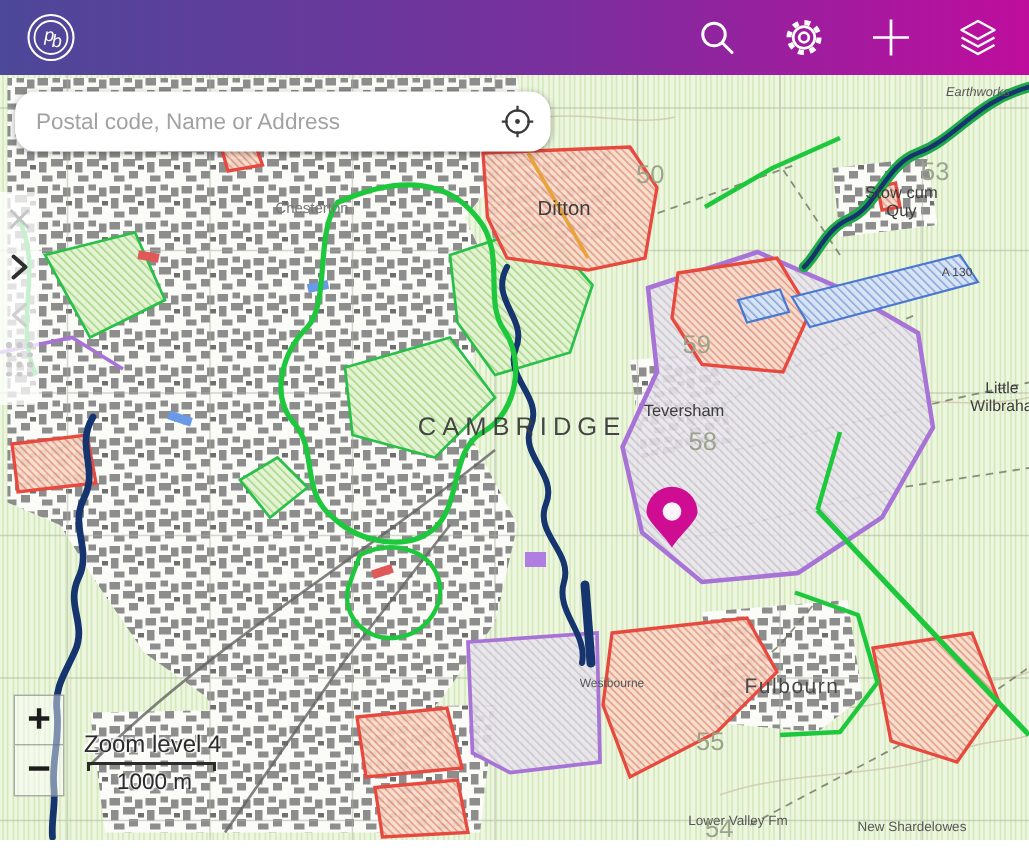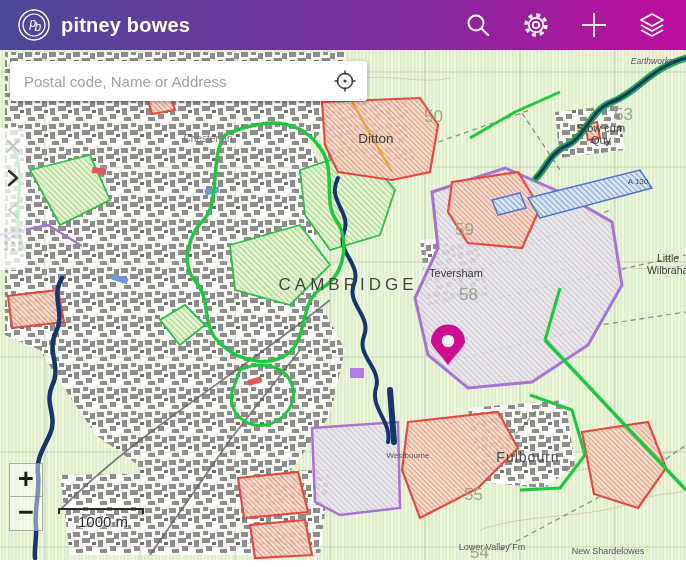--- a/index.html
+++ b/index.html
@@ -10,21 +10,21 @@
   #header{position:absolute;left:0;top:0;width:686px;height:50px;
           background:linear-gradient(90deg,#4d4899 0%,#7a2f9e 55%,#bf0d9e 100%);
           display:flex;align-items:center;}
   .logo-wrap{display:flex;align-items:center;margin-left:16px;}
   .brand{color:#fff;font-size:20px;font-weight:bold;letter-spacing:.2px;margin-left:9px;}
   .hdr-icons{margin-left:auto;display:flex;align-items:center;gap:30px;padding-right:20px;}
   .hicon{width:28px;height:28px;display:block;cursor:pointer;}
 
   
   #searchbar{position:absolute;left:10px;top:61px;width:357px;height:40px;background:#fff;
-             border-radius:3px;box-shadow:0 1px 4px rgba(0,0,0,.35);display:flex;align-items:center;z-index:5;}
+             border-radius:14px;box-shadow:0 1px 4px rgba(0,0,0,.35);display:flex;align-items:center;z-index:5;}
   #searchbar input{flex:1;border:none;outline:none;font-size:15px;color:#333;padding:0 8px 0 14px;
                    font-family:"Liberation Sans",sans-serif;background:transparent;}
   #searchbar input::placeholder{color:#a2a2a2;}
   .locate{width:24px;height:24px;margin-right:10px;cursor:pointer;flex:0 0 auto;}
 
   
   #side-strip{position:absolute;left:0;top:128px;width:26px;height:142px;
               background:rgba(255,255,255,.75);border-radius:0 4px 4px 0;z-index:4;}
   .side-btn{position:absolute;left:1px;width:24px;height:24px;display:flex;align-items:center;
             justify-content:center;cursor:pointer;}
@@ -223,21 +223,20 @@
 
   <div id="header">
     <div class="logo-wrap">
       <svg width="36" height="36" viewBox="0 0 36 36">
         <circle cx="18" cy="18" r="15" fill="none" stroke="#fff" stroke-width="1.4"></circle>
         <circle cx="18" cy="18" r="11" fill="none" stroke="#fff" stroke-width="1.2"></circle>
         <text x="13.5" y="20" font-size="12" fill="#fff" font-family="Liberation Serif,serif" font-style="italic">p</text>
         <text x="18.5" y="24" font-size="12" fill="#fff" font-family="Liberation Serif,serif" font-style="italic">b</text>
       </svg>
     </div>
-    <div class="brand">pitney bowes</div>
     <div class="hdr-icons">
       <svg class="hicon" viewBox="0 0 28 28">
         <circle cx="12" cy="12" r="7.5" fill="none" stroke="#fff" stroke-width="2"></circle>
         <line x1="17.5" y1="17.5" x2="24" y2="24" stroke="#fff" stroke-width="2" stroke-linecap="round"></line>
       </svg>
       <svg class="hicon" viewBox="0 0 28 28">
         <circle cx="14" cy="14" r="10" fill="none" stroke="#fff" stroke-width="3.4" stroke-dasharray="3.9 3.95"></circle>
         <circle cx="14" cy="14" r="7.2" fill="none" stroke="#fff" stroke-width="1.8"></circle>
         <circle cx="14" cy="14" r="3.2" fill="none" stroke="#fff" stroke-width="1.8"></circle>
       </svg>
@@ -295,20 +294,21 @@
         <i></i>
         <i></i>
         <i></i>
     </div>
   </div>
 
   <div id="zoom-box">
     <div class="zbtn">+</div>
     <div class="zbtn">−</div>
   </div>
+  <div id="zoom-level">Zoom level 4</div>
   <div id="scalebar">
     <div class="bar"></div>
     <div class="tick" style="left:0;"></div>
     <div class="tick" style="right:0;"></div>
   </div>
   <div id="scale-label">1000 m</div>
 
 </div>
 
 </body></html>

